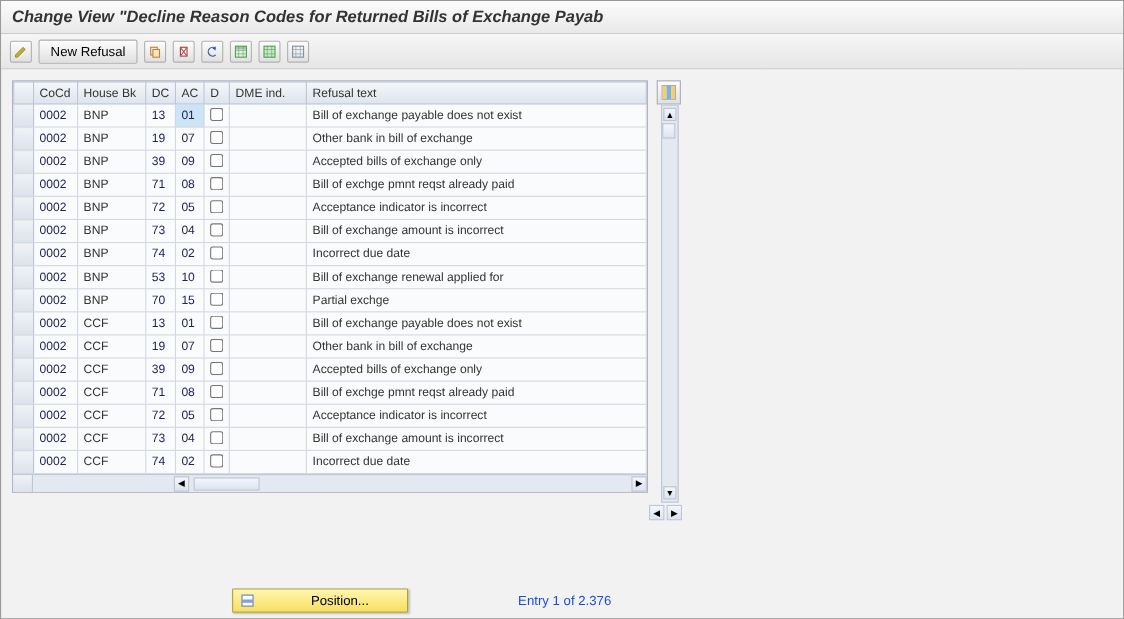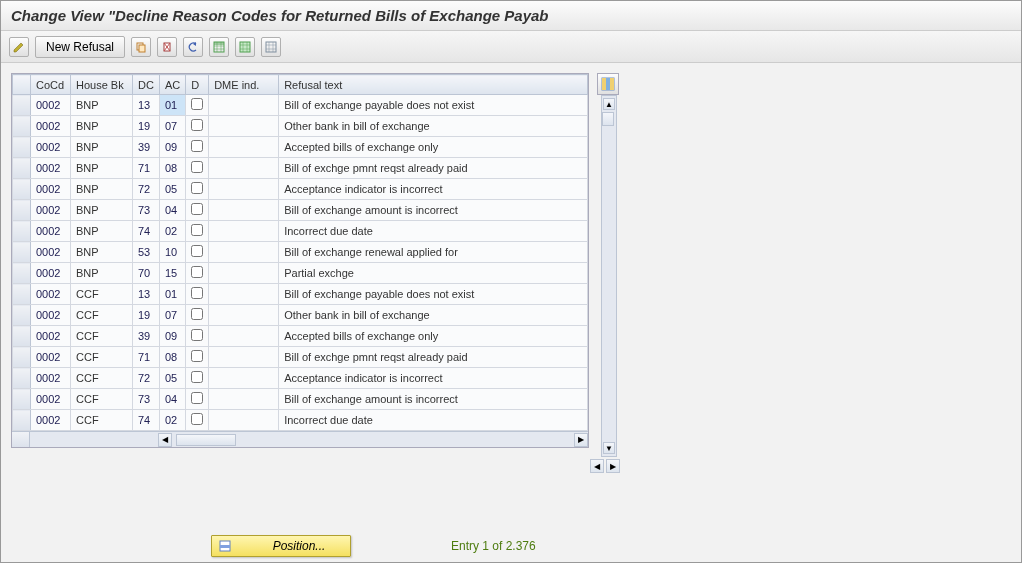--- a/index.html
+++ b/index.html
@@ -177,41 +177,40 @@
       border: 1px solid #bcc5d4;
     }
     .footer {
       margin-top: 60px;
       display: flex;
       align-items: center;
       gap: 100px;
       padding-left: 200px;
     }
     .pos-btn {
-      width: 140px;
+      width: 160px;
       height: 22px;
       background: linear-gradient(to bottom, #fff6b0, #f5e060);
       border: 1px solid #b0a030;
       border-radius: 1px;
       display: flex;
       align-items: center;
       justify-content: flex-start;
       padding: 0 6px;
       gap: 22px;
       cursor: pointer;
       box-shadow: 1px 1px 2px rgba(0,0,0,0.2);
-      font-style: italic;
     }
     .pos-btn .ic {
       width: 14px; height: 14px;
       display:inline-flex; align-items:center; justify-content:center;
       font-size: 10px;
     }
     .pos-btn .lbl { flex:1; text-align:center; }
-    .entry-label { font-size: 12px; color: #4d7c0f; }
+    .entry-label { font-size: 12px; color: #1d4ed8; }
     .scroll-side {
        display: flex;
        flex-direction: column;
        align-items: center;
     }
     .hscroll-right {
       width: 36px;
       height: 16px;
       display: flex;
       gap: 2px;

